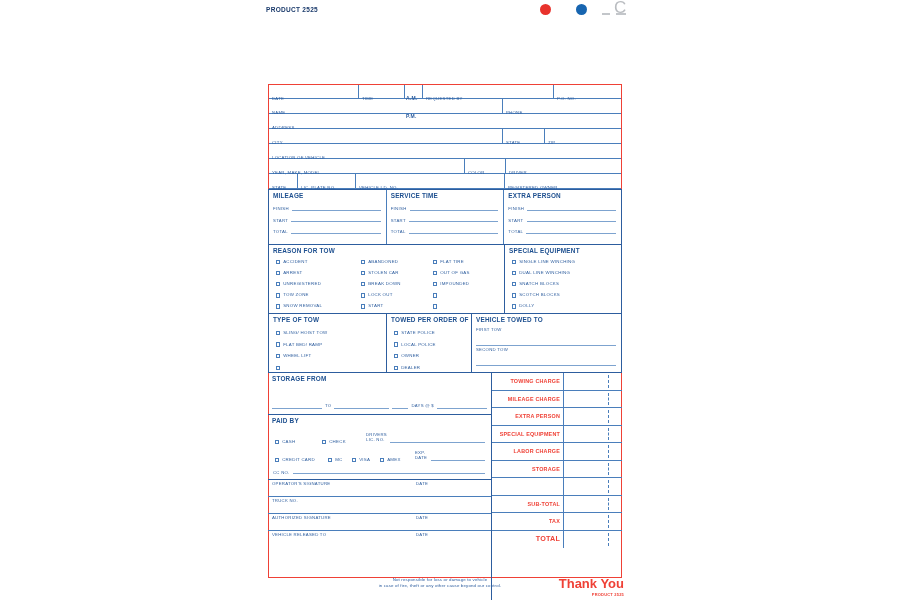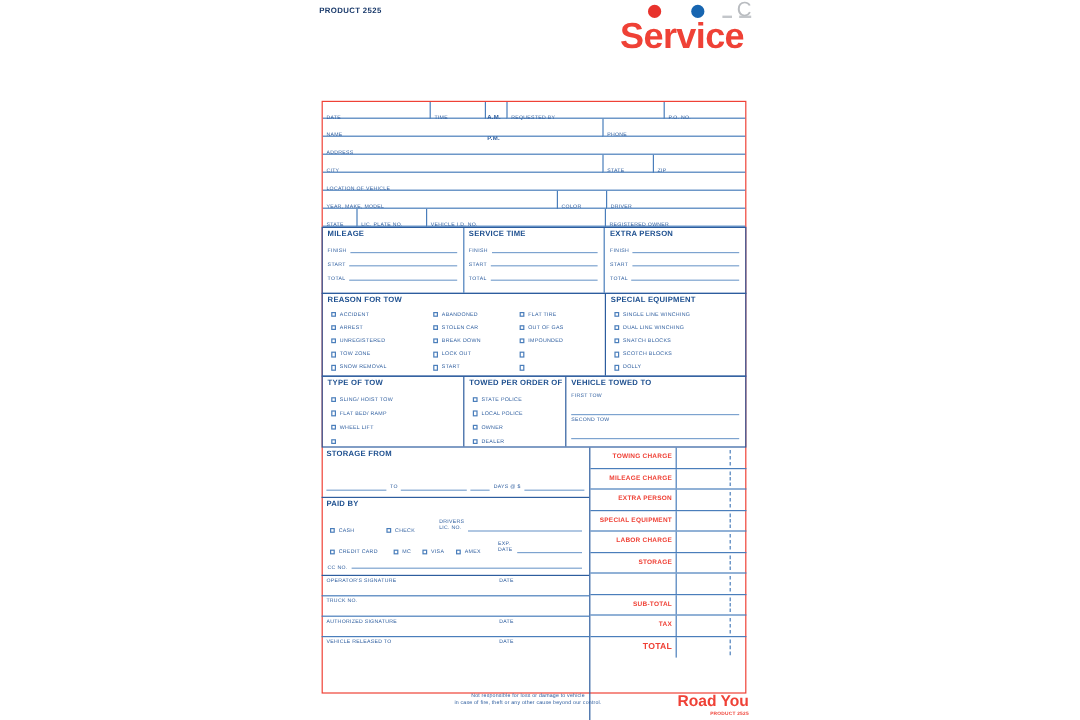--- a/index.html
+++ b/index.html
@@ -125,21 +125,20 @@
 
   <div class="logo-marks">
     <span class="dot red"></span>
     <span class="dot blue"></span>
     <span class="logo-dash"></span>
     <span class="logo-dash2"></span>
     <span class="logo-c">C</span>
   </div>
 
   <div class="big-title">
-    <span class="l2">Service</span>
   </div>
 
   <div class="form">
 
     <div>
       <div class="row">
         <div class="cell" style="width:90px;height:14px;"><span class="lbl">DATE</span></div>
         <div class="cell" style="width:46px;height:14px;"><span class="lbl">TIME</span></div>
         <div class="cell" style="width:18px;height:14px;padding-left:1px;">
           <span class="lbl" style="font-weight:bold;font-size:5px;">A.M.</span>
@@ -401,16 +400,16 @@
         </div>
       </div>
     </div>
   </div>
 
 
   <div class="footer-note">
     <div>Not responsible for loss or damage to vehicle</div>
     <div>in case of fire, theft or any other cause beyond our control.</div>
   </div>
-  <div class="thanks">Road You</div>
+  <div class="thanks">Thank You</div>
   <div class="thanks-sub">PRODUCT 2525</div>
 
 </div>
 
 </body></html>

